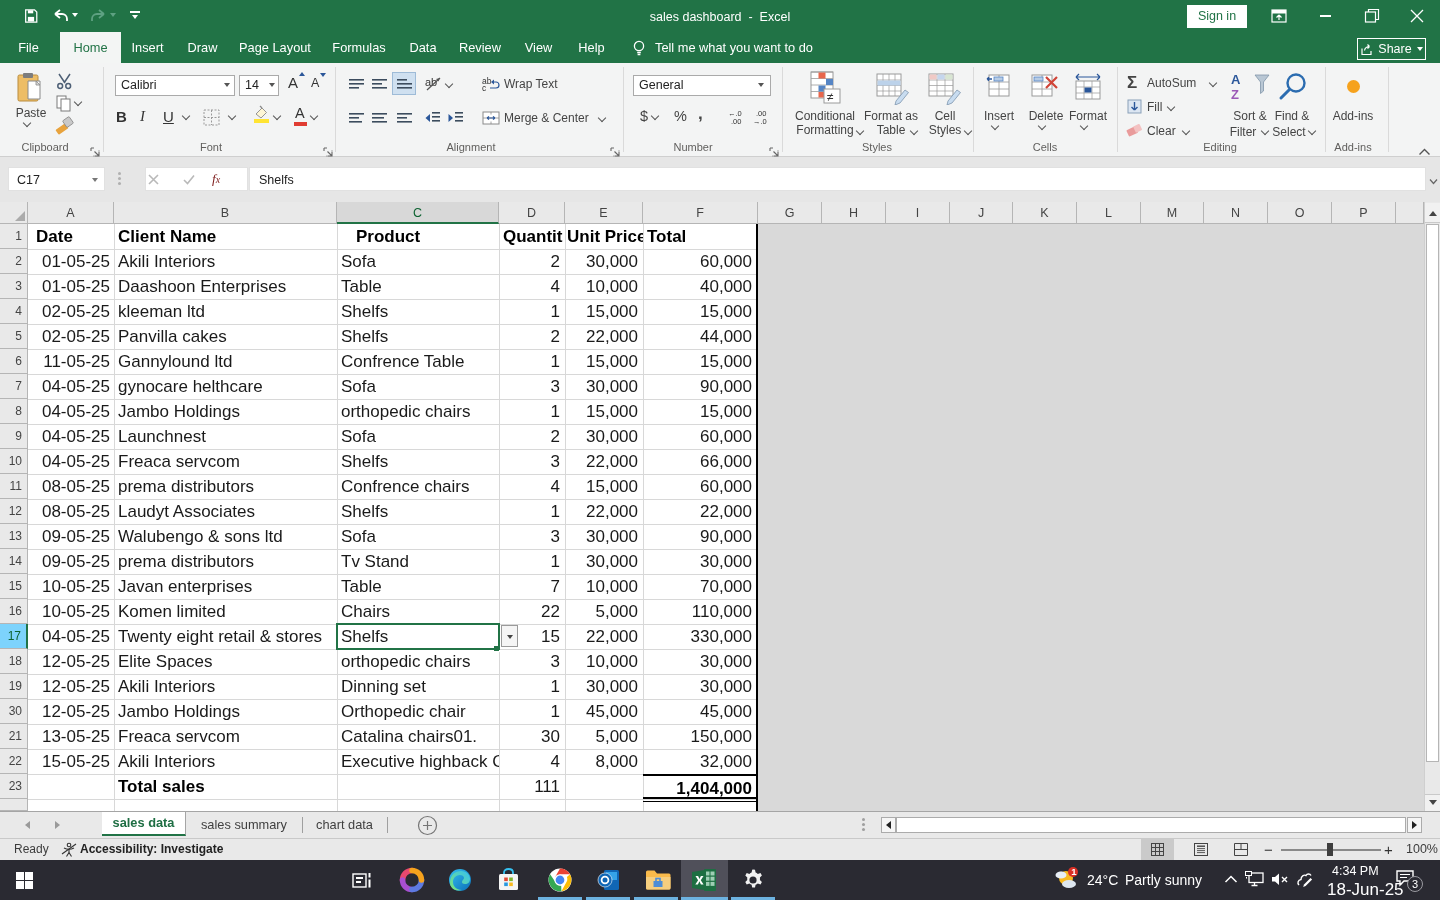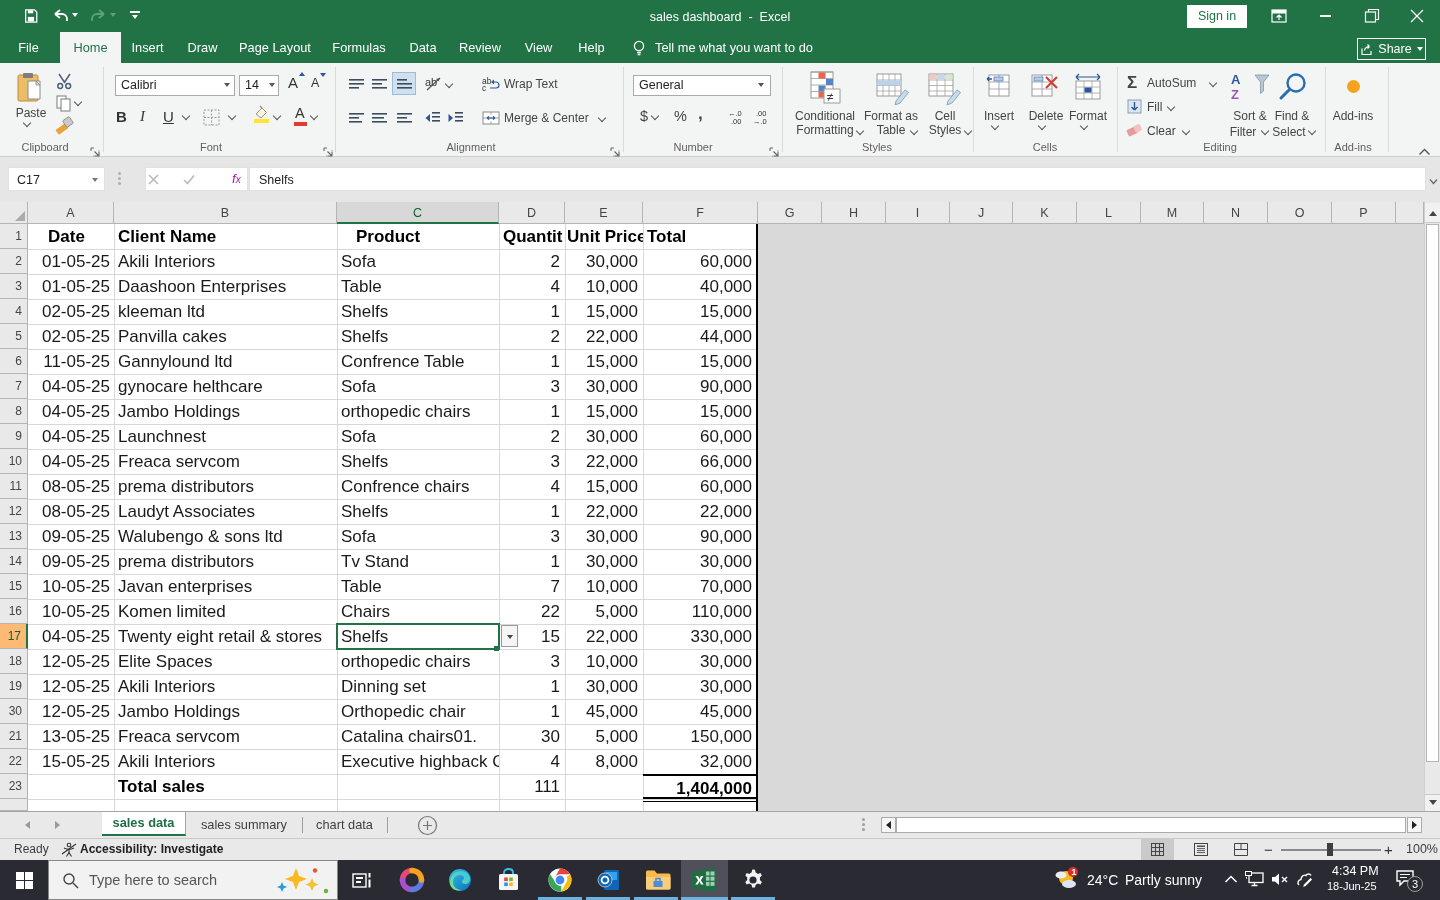--- a/index.html
+++ b/index.html
@@ -27,21 +27,21 @@
 
 #fbar{position:absolute;left:0;top:157px;width:1440px;height:45px;background:#e6e6e6}
 #namebox{position:absolute;left:8px;top:10px;width:97px;height:24px;background:#fff;border:1px solid #e1e1e1;font-size:12.5px;color:#222;line-height:24px;padding-left:8px}
 #fxbox{position:absolute;left:145px;top:10px;width:103px;height:24px;background:#fff;border:1px solid #e1e1e1}
 #finput{position:absolute;left:249px;top:10px;width:1177px;height:24px;background:#fff;border:1px solid #e1e1e1;font-size:12.5px;color:#222;line-height:24px;padding-left:9px}
 
 #grid{position:absolute;left:0;top:202px;width:1440px;height:609px;background:#fff}
 .colhdr{position:absolute;top:0;height:22px;background:#e9e9e9;border-right:1px solid #b5b5b5;border-bottom:1px solid #b5b5b5;font-size:12.5px;color:#444;text-align:center;line-height:22px}
 .colhdr-sel{background:#d8d8d8;border-bottom:2px solid #217346;color:#0e6332}
 .rowhdr{position:absolute;left:0;width:28px;background:#e9e9e9;border-right:1px solid #b5b5b5;border-bottom:1px solid #b5b5b5;font-size:12px;color:#444;text-align:right;padding-right:5px}
-.rowhdr-sel{background:#fdba74;border-right:2px solid #217346;color:#0e6332}
+.rowhdr-sel{background:#7dd3fc;border-right:2px solid #217346;color:#0e6332}
 #corner{position:absolute;left:0;top:0;width:28px;height:22px;background:#e9e9e9;border-right:1px solid #b5b5b5;border-bottom:1px solid #b5b5b5}
 #corner:after{content:"";position:absolute;right:2px;bottom:2px;border-left:10px solid transparent;border-bottom:10px solid #ababab}
 #graypane{position:absolute;left:758px;top:22px;width:666px;height:587px;background:#d9d9d9}
 .vline{position:absolute;top:22px;height:587px;width:1px;background:#d8d8d8}
 .hline{position:absolute;left:28px;width:730px;height:1px;background:#d8d8d8}
 .xr{position:absolute;left:28px;height:25px;font-size:17px;color:#1a1a1a;white-space:nowrap}
 .xr div{position:absolute;top:0;height:25px;line-height:26px;overflow:hidden}
 .cA{left:0;width:86px;text-align:right;padding-right:4px}
 .cB{left:86px;width:223px;padding-left:4px}
 .cC{left:309px;width:162px;padding-left:4px}
@@ -380,21 +380,21 @@
  <div id="namebox">C17</div>
  <div class="carr" style="left:92px;top:21px;border-top-color:#777"></div>
  <div class="abs" style="left:118px;top:15px;width:3px;height:3px;background:#b0b0b0;border-radius:50%;box-shadow:0 5px 0 #b0b0b0,0 10px 0 #b0b0b0"></div>
  <div id="fxbox"></div>
  <svg class="abs" style="left:148px;top:17px" width="11" height="11" viewBox="0 0 11 11">
         <path d="M1 1 L10 10 M10 1 L1 10" stroke="#b9b9b9" stroke-width="1.6"></path>
       </svg>
  <svg class="abs" style="left:183px;top:17px" width="12" height="11" viewBox="0 0 12 11">
         <path d="M1 6 L4.5 9.5 L11 1.5" fill="none" stroke="#b9b9b9" stroke-width="1.6"></path>
       </svg>
- <div class="abs" style="left:232px;top:14px;font-size:13.5px;font-style:italic;font-family:Liberation Sans, sans-serif;color:#a21caf">f<span style="font-size:10px">x</span></div>
+ <div class="abs" style="left:212px;top:14px;font-size:13.5px;font-style:italic;font-family:Liberation Serif, serif;color:#7f1d1d">f<span style="font-size:10px">x</span></div>
  <div id="finput">Shelfs</div>
  <svg class="abs" style="left:1429px;top:21px" width="9" height="7" viewBox="0 0 9 7">
         <path d="M1 1.5 L4.5 5.5 L8 1.5" fill="none" stroke="#666" stroke-width="1.2"></path>
       </svg>
 </div>
     <div id="grid">
       <div id="graypane"></div>
       <div class="vline" style="left:114px"></div>
       <div class="vline" style="left:337px"></div>
       <div class="vline" style="left:499px"></div>
@@ -627,21 +627,21 @@
       </div>
       <div class="xr" style="top:547px">
         <div class="cA">15-05-25</div>
         <div class="cB">Akili Interiors</div>
         <div class="cC">Executive highback C</div>
         <div class="cD">4</div>
         <div class="cE">8,000</div>
         <div class="cF">32,000</div>
       </div>
       <div id="hrow">
- <div style="left:16px;width:86px;padding-left:4px">Date</div>
+ <div style="left:4px;width:86px;padding-left:4px">Date</div>
  <div style="left:86px;width:223px;padding-left:4px">Client Name</div>
  <div style="left:309px;width:162px;padding-left:19px">Product</div>
  <div style="left:471px;width:66px;padding-left:4px">Quantit</div>
  <div style="left:537px;width:78px;padding-left:2px">Unit Price</div>
  <div style="left:615px;width:115px;padding-left:4px">Total</div>
 </div>
       <div id="trow">
  <div style="left:86px;width:223px;padding-left:4px;font-weight:bold;color:#000">Total sales</div>
  <div style="left:471px;width:66px;text-align:right;padding-right:5px">111</div>
  <div style="left:615px;width:115px;text-align:right;padding-right:6px;font-weight:bold;color:#000;border-top:2px solid #000;border-bottom:2px solid #000">1,404,000</div>
@@ -710,34 +710,20 @@
  <div class="abs" style="left:1384px;top:2px;font-size:15px;color:#333">+</div>
  <div class="abs" style="left:1406px;top:3px;font-size:12.5px">100%</div>
 </div>
 <div id="taskbar">
  <svg class="abs" style="left:16px;top:12px" width="17" height="17" viewBox="0 0 17 17">
         <rect x="0" y="0" width="8" height="8" fill="#fff"></rect>
         <rect x="9" y="0" width="8" height="8" fill="#fff"></rect>
         <rect x="0" y="9" width="8" height="8" fill="#fff"></rect>
         <rect x="9" y="9" width="8" height="8" fill="#fff"></rect>
       </svg>
-</div>
-<div id="searchbox">
- <svg style="margin-left:13px" width="17" height="17" viewBox="0 0 17 17">
-        <circle cx="7" cy="7" r="5" fill="none" stroke="#444" stroke-width="1.4"></circle>
-        <path d="M11 11 L16 16" stroke="#444" stroke-width="1.4"></path>
-      </svg>
- <span style="margin-left:10px;font-size:14.5px;color:#555">Type here to search</span>
- <svg style="position:absolute;left:225px;top:5px" width="58" height="30" viewBox="0 0 58 30">
-  <path d="M22 2 L25 10 L33 13 L25 16 L22 24 L19 16 L11 13 L19 10 z" fill="#f9ba1f"></path>
-  <path d="M38 12 L40 16.5 L44.5 18.5 L40 20.5 L38 25 L36 20.5 L31.5 18.5 L36 16.5 z" fill="#f2c335"></path>
-  <path d="M8 16 L9.5 19.5 L13 21 L9.5 22.5 L8 26 L6.5 22.5 L3 21 L6.5 19.5 z" fill="#2898e0"></path>
-  <circle cx="41" cy="4.5" r="2.2" fill="#e8562b"></circle>
-        <circle cx="52" cy="25" r="2.2" fill="#67b52c"></circle>
- </svg>
 </div>
 <div class="tbico" style="left:338px">
       <svg width="20" height="19" viewBox="0 0 20 19">
         <rect x="1" y="3" width="13" height="13" fill="none" stroke="#fff" stroke-width="1.4"></rect>
         <path d="M3 3 V1 h13 v13 h-2" fill="none" stroke="#fff" stroke-width="0"></path>
         <rect x="16.5" y="2" width="2" height="4.5" fill="#fff"></rect>
         <rect x="16.5" y="8.5" width="2" height="8" fill="#fff"></rect>
         <rect x="4" y="6" width="7" height="2" fill="#fff"></rect>
         <rect x="4" y="10" width="5" height="2" fill="#fff"></rect>
       </svg>
@@ -848,18 +834,18 @@
     </svg>
 <svg class="abs" style="left:1271px;top:872px" width="17" height="15" viewBox="0 0 17 15">
       <path d="M1 5 h3 l4 -3.5 V13 L4 9.5 H1 z" fill="#fff"></path>
       <path d="M11 5 l5 5 M16 5 l-5 5" stroke="#fff" stroke-width="1.4"></path>
     </svg>
 <svg class="abs" style="left:1296px;top:871px" width="18" height="17" viewBox="0 0 18 17">
       <path d="M3 14 C1 12 2 9 5 8.5 C5 5 8 3.5 10 4.5 C11 2.5 14 2.5 15 4.5" fill="none" stroke="#fff" stroke-width="1.4"></path>
       <path d="M8 13.5 L14.5 7 l1.6 1.6 L9.6 15.1 l-2.4 0.8 z" fill="#fff"></path>
     </svg>
 <div class="trtxt" style="left:1332px;top:864px;font-size:12.5px">4:34 PM</div>
-<div class="trtxt" style="left:1327px;top:880px;font-size:11px">18-Jun-25</div>
+<div class="trtxt" style="left:1327px;top:880px;font-size:17px">18-Jun-25</div>
 <svg class="abs" style="left:1396px;top:869px" width="22" height="20" viewBox="0 0 22 20">
       <path d="M1 2 h16 v10 h-9 l-4 4 v-4 h-3 z" fill="none" stroke="#fff" stroke-width="1.4"></path>
       <path d="M4 5.5 h10 M4 8.5 h7" stroke="#fff" stroke-width="1.2"></path>
     </svg>
 <div class="abs" style="left:1407px;top:876px;width:16px;height:16px;border-radius:50%;border:1px solid #9a9aa0;background:#2a2a32;color:#fff;font-size:11px;text-align:center;line-height:15px">3</div>
 </div>
 </body></html>

